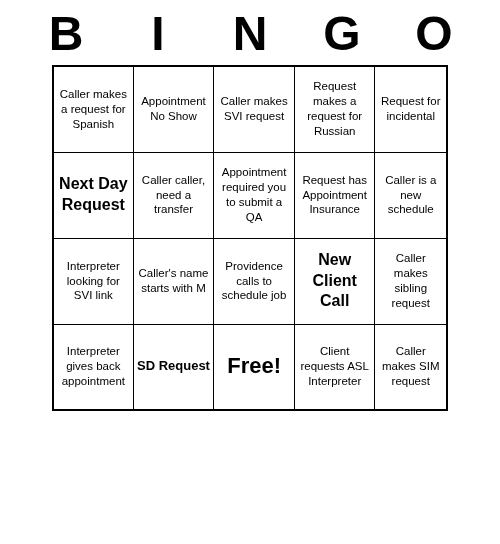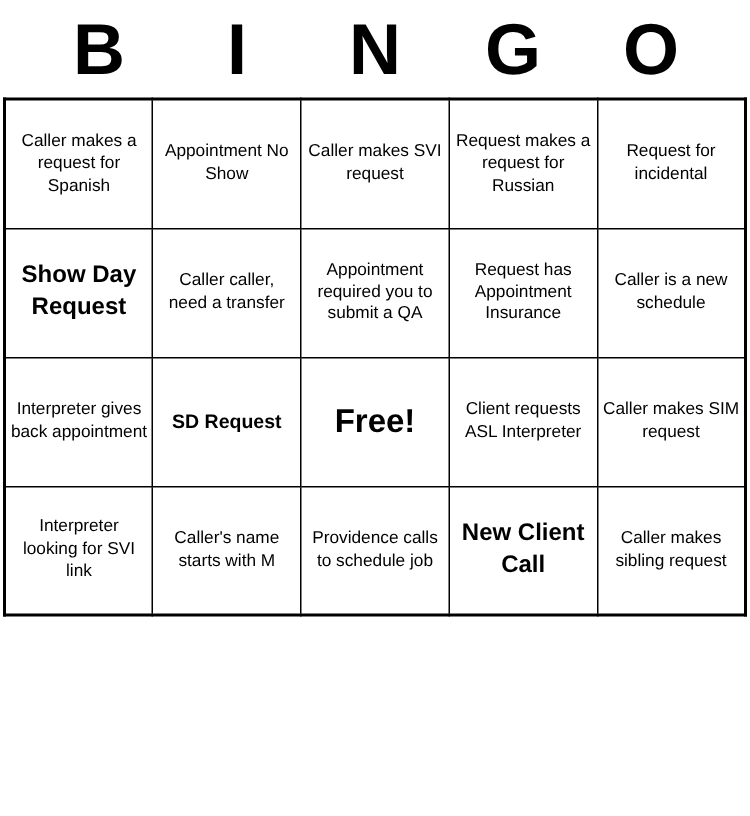--- a/index.html
+++ b/index.html
@@ -23,21 +23,21 @@
     .bingo-letter {
       font-size: 48px;
       font-weight: bold;
       width: 80px;
       text-align: center;
       color: #000;
     }
     #bingo-grid {
       border: 2px solid #000;
       border-collapse: collapse;
-      width: 496px;
+      width: 396px;
     }
     #bingo-grid td {
       border: 1.5px solid #000;
       width: 92px;
       height: 86px;
       text-align: center;
       vertical-align: middle;
       padding: 3px;
       font-size: 11.5px;
       line-height: 1.3;
@@ -73,34 +73,34 @@
   <tbody id="grid-body">
 
   <tr>
         <td>Caller makes a request for Spanish</td>
         <td>Appointment No Show</td>
         <td>Caller makes SVI request</td>
         <td>Request makes a request for Russian</td>
         <td>Request for incidental</td>
       </tr>
       <tr>
-        <td class="large-text">Show Day Request</td>
+        <td class="large-text">Next Day Request</td>
         <td>Caller caller, need a transfer</td>
         <td>Appointment required you to submit a QA</td>
         <td>Request has Appointment Insurance</td>
         <td>Caller is a new schedule</td>
+      </tr>
+      <tr>
+        <td>Interpreter looking for SVI link</td>
+        <td>Caller's name starts with M</td>
+        <td>Providence calls to schedule job</td>
+        <td class="large-text">New Client Call</td>
+        <td>Caller makes sibling request</td>
       </tr>
       <tr>
         <td>Interpreter gives back appointment</td>
         <td class="medium-bold">SD Request</td>
         <td class="free-cell">Free!</td>
         <td>Client requests ASL Interpreter</td>
         <td>Caller makes SIM request</td>
       </tr>
-      <tr>
-        <td>Interpreter looking for SVI link</td>
-        <td>Caller's name starts with M</td>
-        <td>Providence calls to schedule job</td>
-        <td class="large-text">New Client Call</td>
-        <td>Caller makes sibling request</td>
-      </tr>
     </tbody>
 </table>
 
 </body></html>

